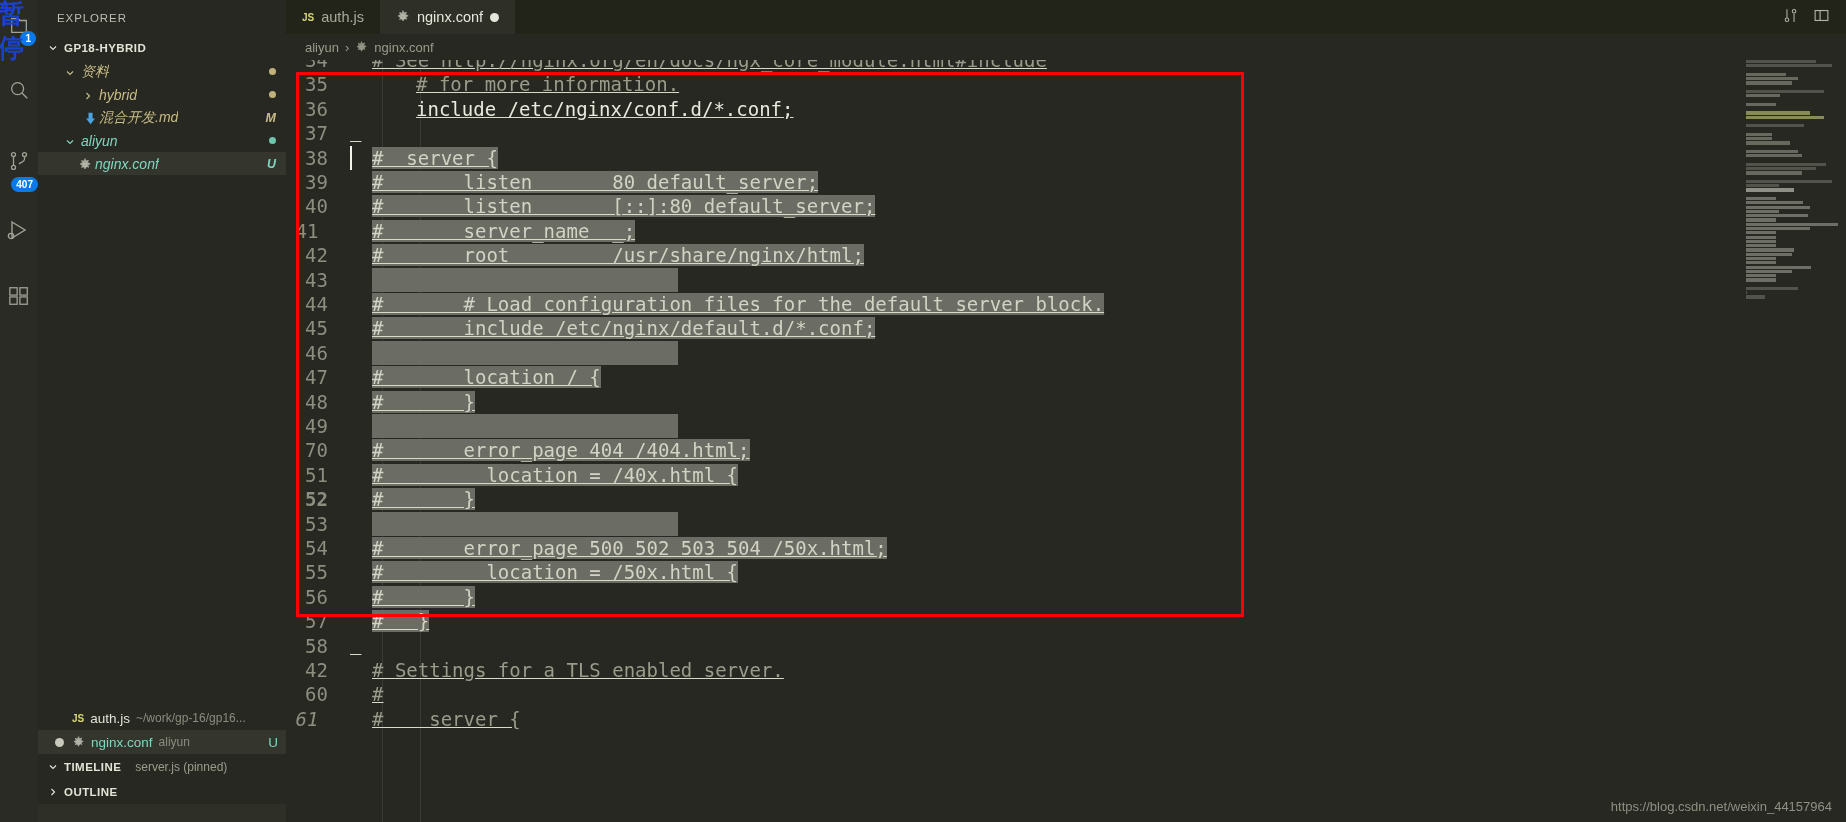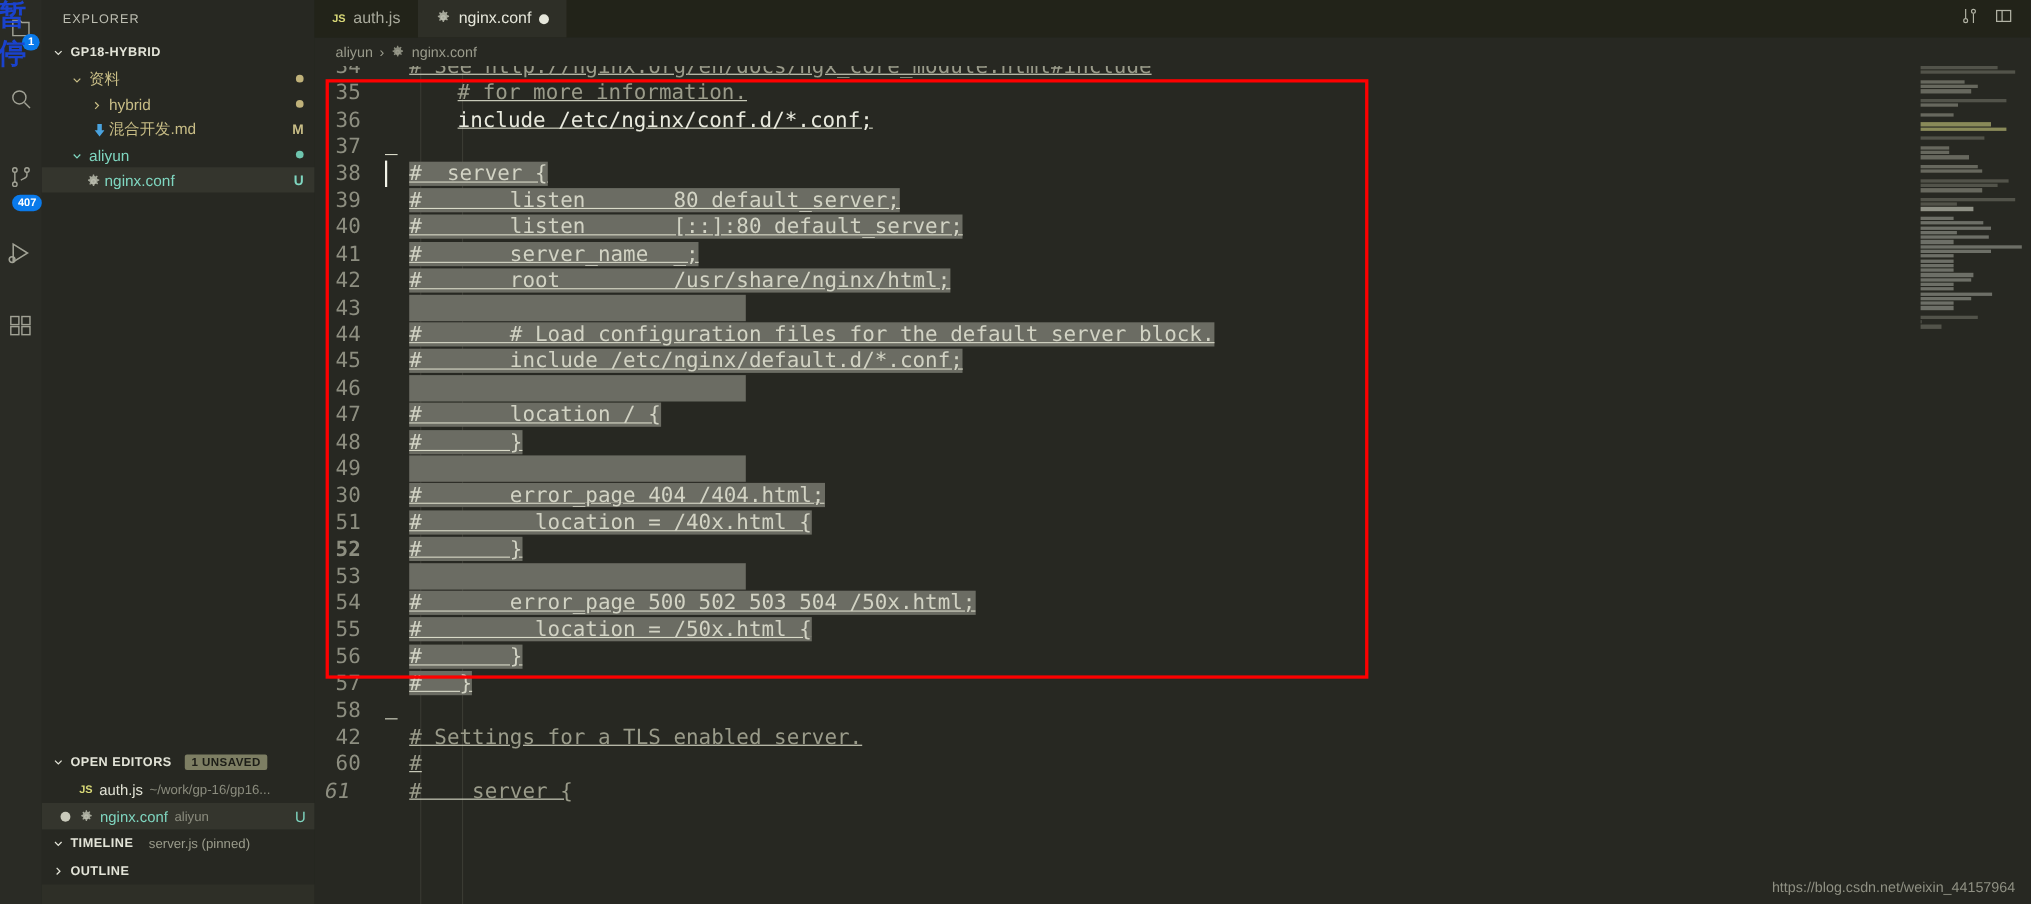--- a/index.html
+++ b/index.html
@@ -43,21 +43,21 @@
   .sb-title {
     height: 36px; display:flex; align-items:center; padding-left:19px;
     font-size:11.5px; letter-spacing:.9px; color:#bdbeb2;
   }
   .sb-section-header {
     height: 23px; display:flex; align-items:center; gap:5px;
     padding-left:9px; font-size:11.5px; font-weight:bold; letter-spacing:.45px;
     color:#e3e4d8;
   }
   .chev { width:12px; height:12px; display:inline-block; flex:none; }
-  .tree { flex:none; padding-top:1px; }
+  .tree { flex:none; padding-top:1px;font-style:italic; }
   .row {
     height: 23px; display:flex; align-items:center; gap:5px;
     font-size:14px; color:#cdd0bf; position:relative; padding-right:10px;
     white-space:nowrap;
   }
   .row.selected { background:#34352d; }
   .row .label { overflow:hidden; text-overflow:ellipsis; }
   .row .status { margin-left:auto; font-size:12.5px; font-weight:bold; }
   .dot { width:7px; height:7px; border-radius:50%; display:inline-block; margin-left:auto; }
   .indent1 { padding-left:26px; }
@@ -243,29 +243,20 @@
           </svg>
         </span>
         <span class="label teal">nginx.conf</span>
         <span class="status teal">U</span>
       </div>
     </div>
 
     <div class="spacer"></div>
 
     <div class="sb-bottom">
-      <div class="sb-section-header" style="height:26px">
-        <span class="chev">
-          <svg width="12" height="12" viewBox="0 0 16 16" fill="none" stroke="#e3e4d8" stroke-width="1.5">
-              <path d="M4 6l4 4 4-4"></path>
-            </svg>
-        </span>
-        <span>OPEN EDITORS</span>
-        <span class="unsaved-badge">1 UNSAVED</span>
-      </div>
 
       <div class="oe-row">
         <span class="js-ico">JS</span>
         <span style="color:#e2e3d6">auth.js</span>
         <span class="oe-path">~/work/gp-16/gp16...</span>
       </div>
 
       <div class="oe-row sel" style="padding-left:17px">
         <span class="dirty-dot" style="width:9px;height:9px;border-radius:50%;background:#c9cabb;display:inline-block;margin-right:2px;"></span>
         <span>
@@ -349,30 +340,30 @@
 
     <div class="code-area">
       <div class="gutter" id="gutter" style="position: relative;">
           <div style="position: absolute; right: 14px; top: -12px; width: 42px; text-align: right;">34</div>
           <div style="position: absolute; right: 14px; top: 12.4px; width: 42px; text-align: right;">35</div>
           <div style="position: absolute; right: 14px; top: 36.8px; width: 42px; text-align: right;">36</div>
           <div style="position: absolute; right: 14px; top: 61.2px; width: 42px; text-align: right;">37</div>
           <div style="position: absolute; right: 14px; top: 85.6px; width: 42px; text-align: right;">38</div>
           <div style="position: absolute; right: 14px; top: 110px; width: 42px; text-align: right;">39</div>
           <div style="position: absolute; right: 14px; top: 134.4px; width: 42px; text-align: right;">40</div>
-          <div style="position: absolute; right: 14px; top: 158.8px; width: 42px; text-align: right;">41</div>
+          <div style="position: absolute; right: 14px; top: 158.8px; width: 42px; text-align: center;">41</div>
           <div style="position: absolute; right: 14px; top: 183.2px; width: 42px; text-align: right;">42</div>
           <div style="position: absolute; right: 14px; top: 207.6px; width: 42px; text-align: right;">43</div>
           <div style="position: absolute; right: 14px; top: 232px; width: 42px; text-align: right;">44</div>
           <div style="position: absolute; right: 14px; top: 256.4px; width: 42px; text-align: right;">45</div>
           <div style="position: absolute; right: 14px; top: 280.8px; width: 42px; text-align: right;">46</div>
           <div style="position: absolute; right: 14px; top: 305.2px; width: 42px; text-align: right;">47</div>
           <div style="position: absolute; right: 14px; top: 329.6px; width: 42px; text-align: right;">48</div>
           <div style="position: absolute; right: 14px; top: 354px; width: 42px; text-align: right;">49</div>
-          <div style="position: absolute; right: 14px; top: 378.4px; width: 42px; text-align: right;">30</div>
+          <div style="position: absolute; right: 14px; top: 378.4px; width: 42px; text-align: right;">70</div>
           <div style="position: absolute; right: 14px; top: 402.8px; width: 42px; text-align: right;">51</div>
           <div style="position: absolute; right: 14px; top: 427.2px; width: 42px; text-align: right; font-weight: bold;">52</div>
           <div style="position: absolute; right: 14px; top: 451.6px; width: 42px; text-align: right;">53</div>
           <div style="position: absolute; right: 14px; top: 476px; width: 42px; text-align: right;">54</div>
           <div style="position: absolute; right: 14px; top: 500.4px; width: 42px; text-align: right;">55</div>
           <div style="position: absolute; right: 14px; top: 524.8px; width: 42px; text-align: right;">56</div>
           <div style="position: absolute; right: 14px; top: 549.2px; width: 42px; text-align: right;">57</div>
           <div style="position: absolute; right: 14px; top: 573.6px; width: 42px; text-align: right;">58</div>
           <div style="position: absolute; right: 14px; top: 598px; width: 42px; text-align: right;">42</div>
           <div style="position: absolute; right: 14px; top: 622.4px; width: 42px; text-align: right;">60</div>

